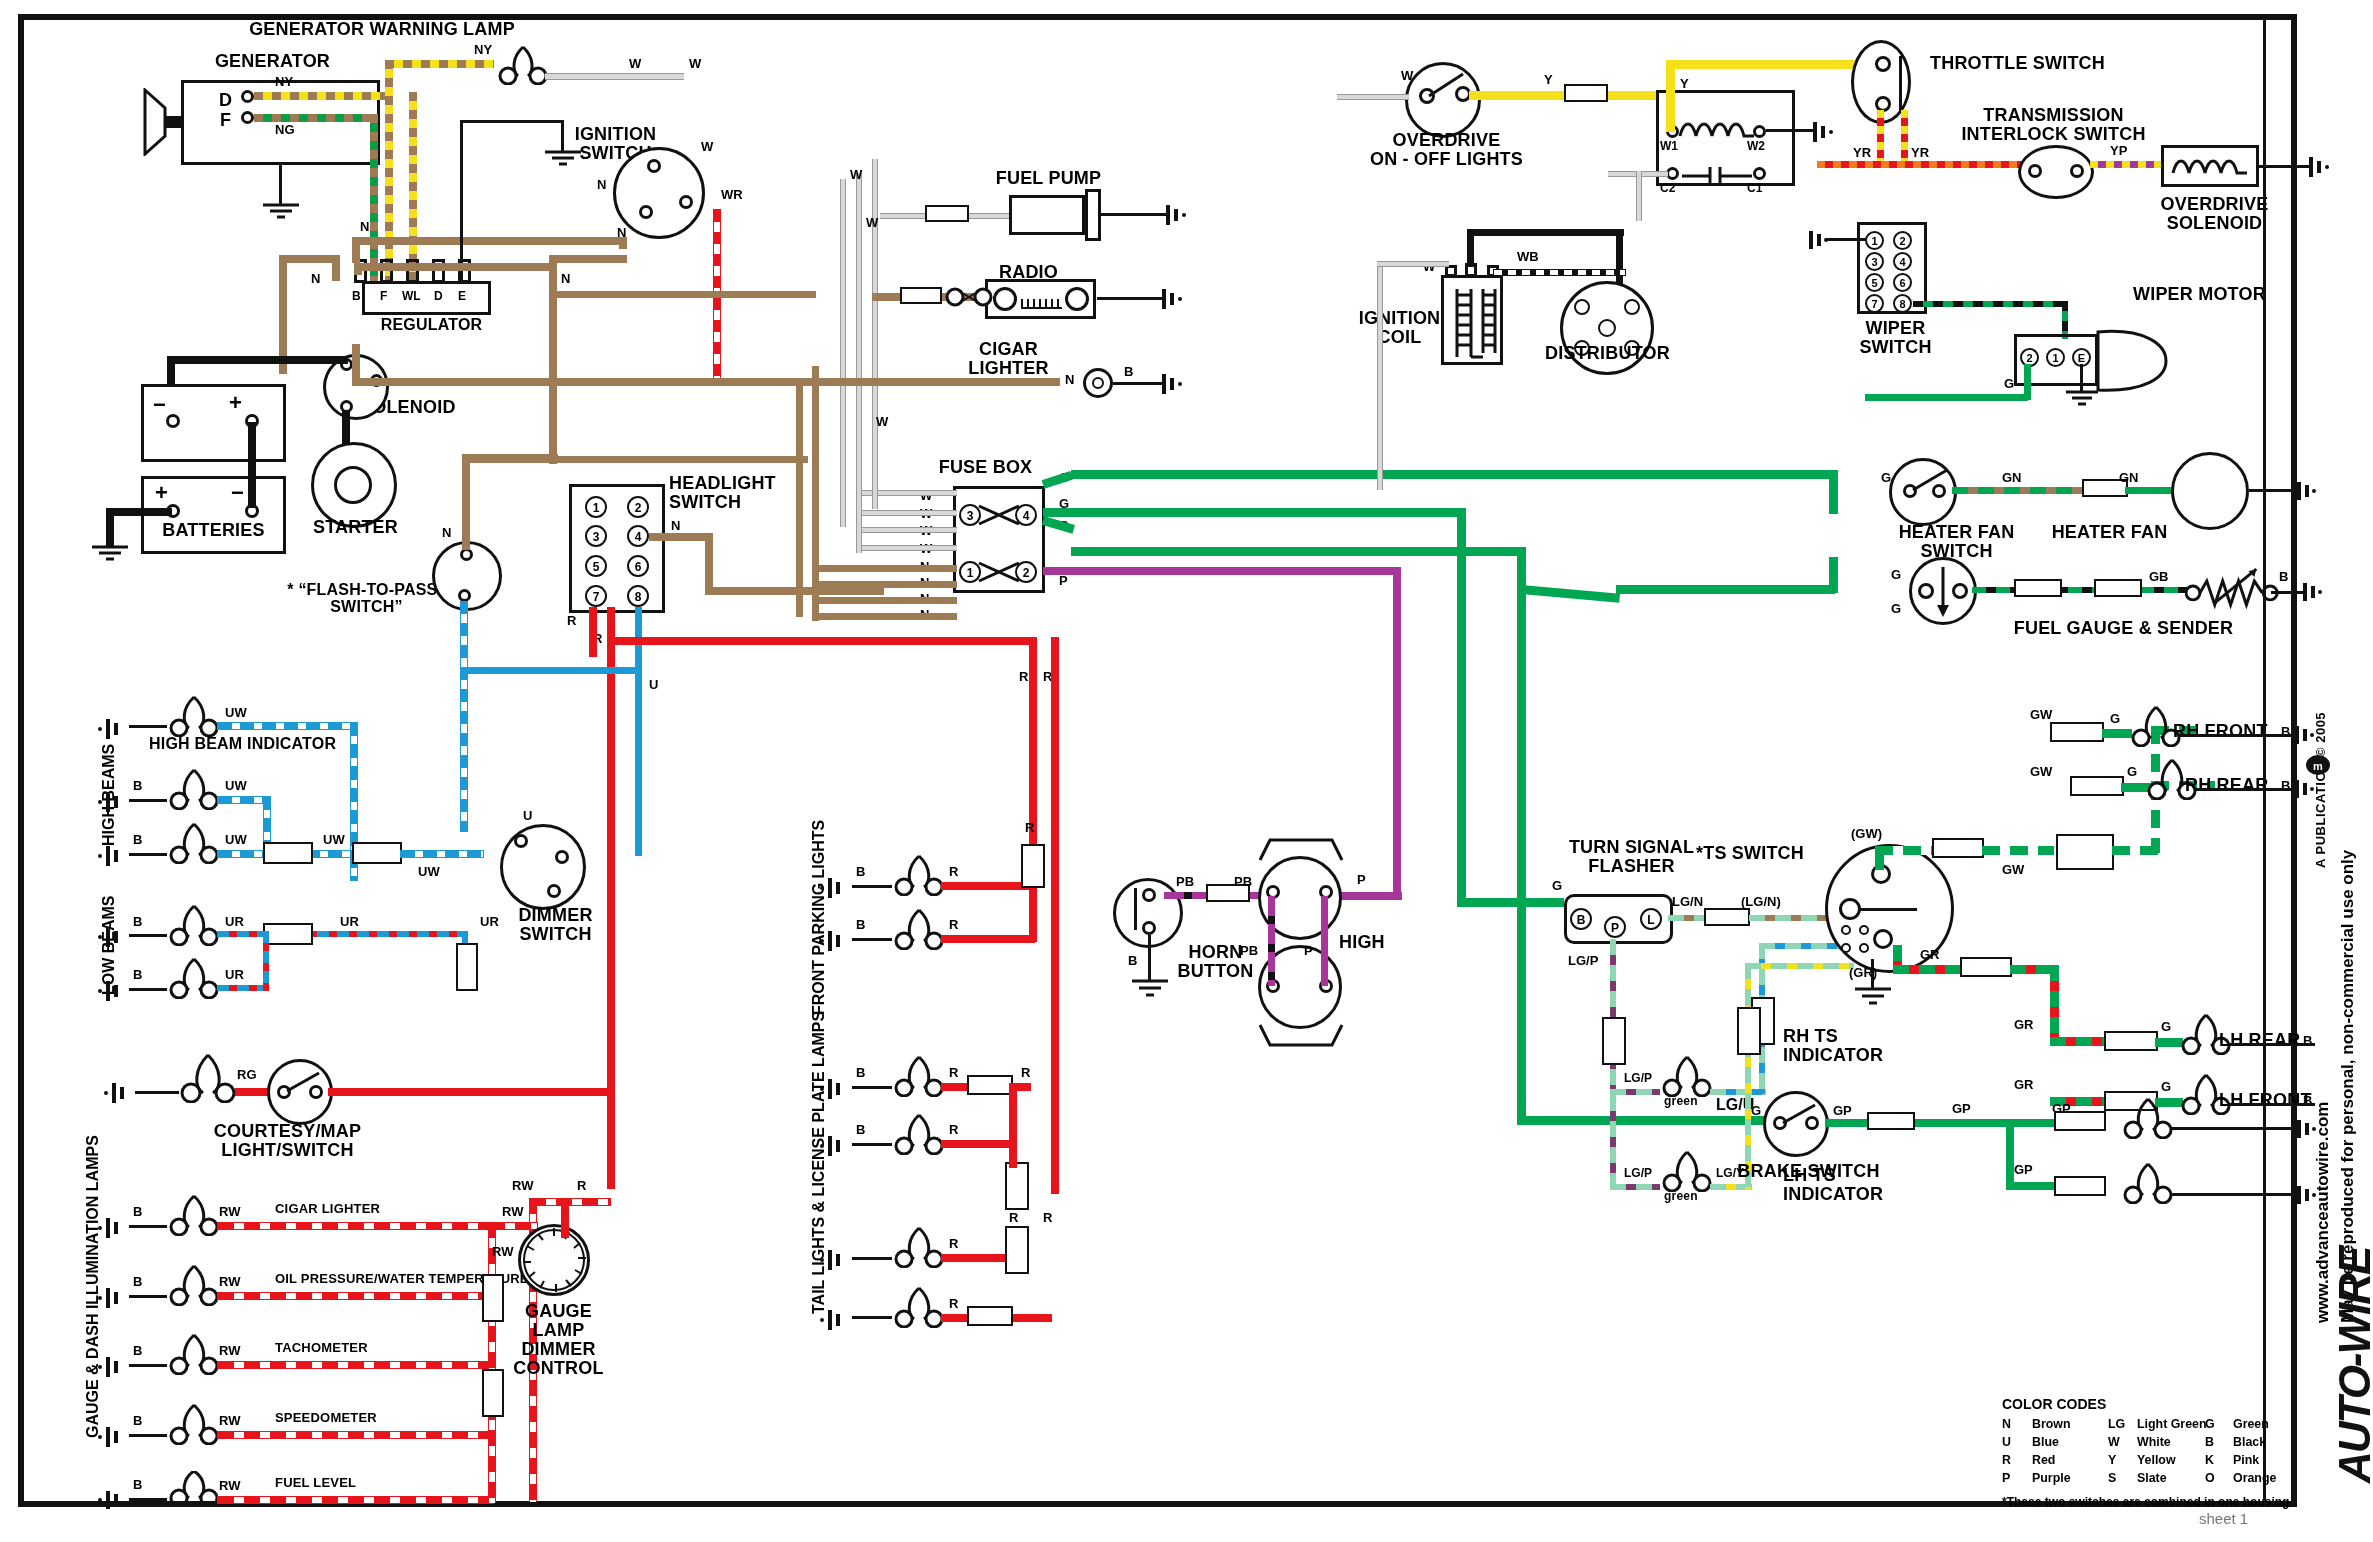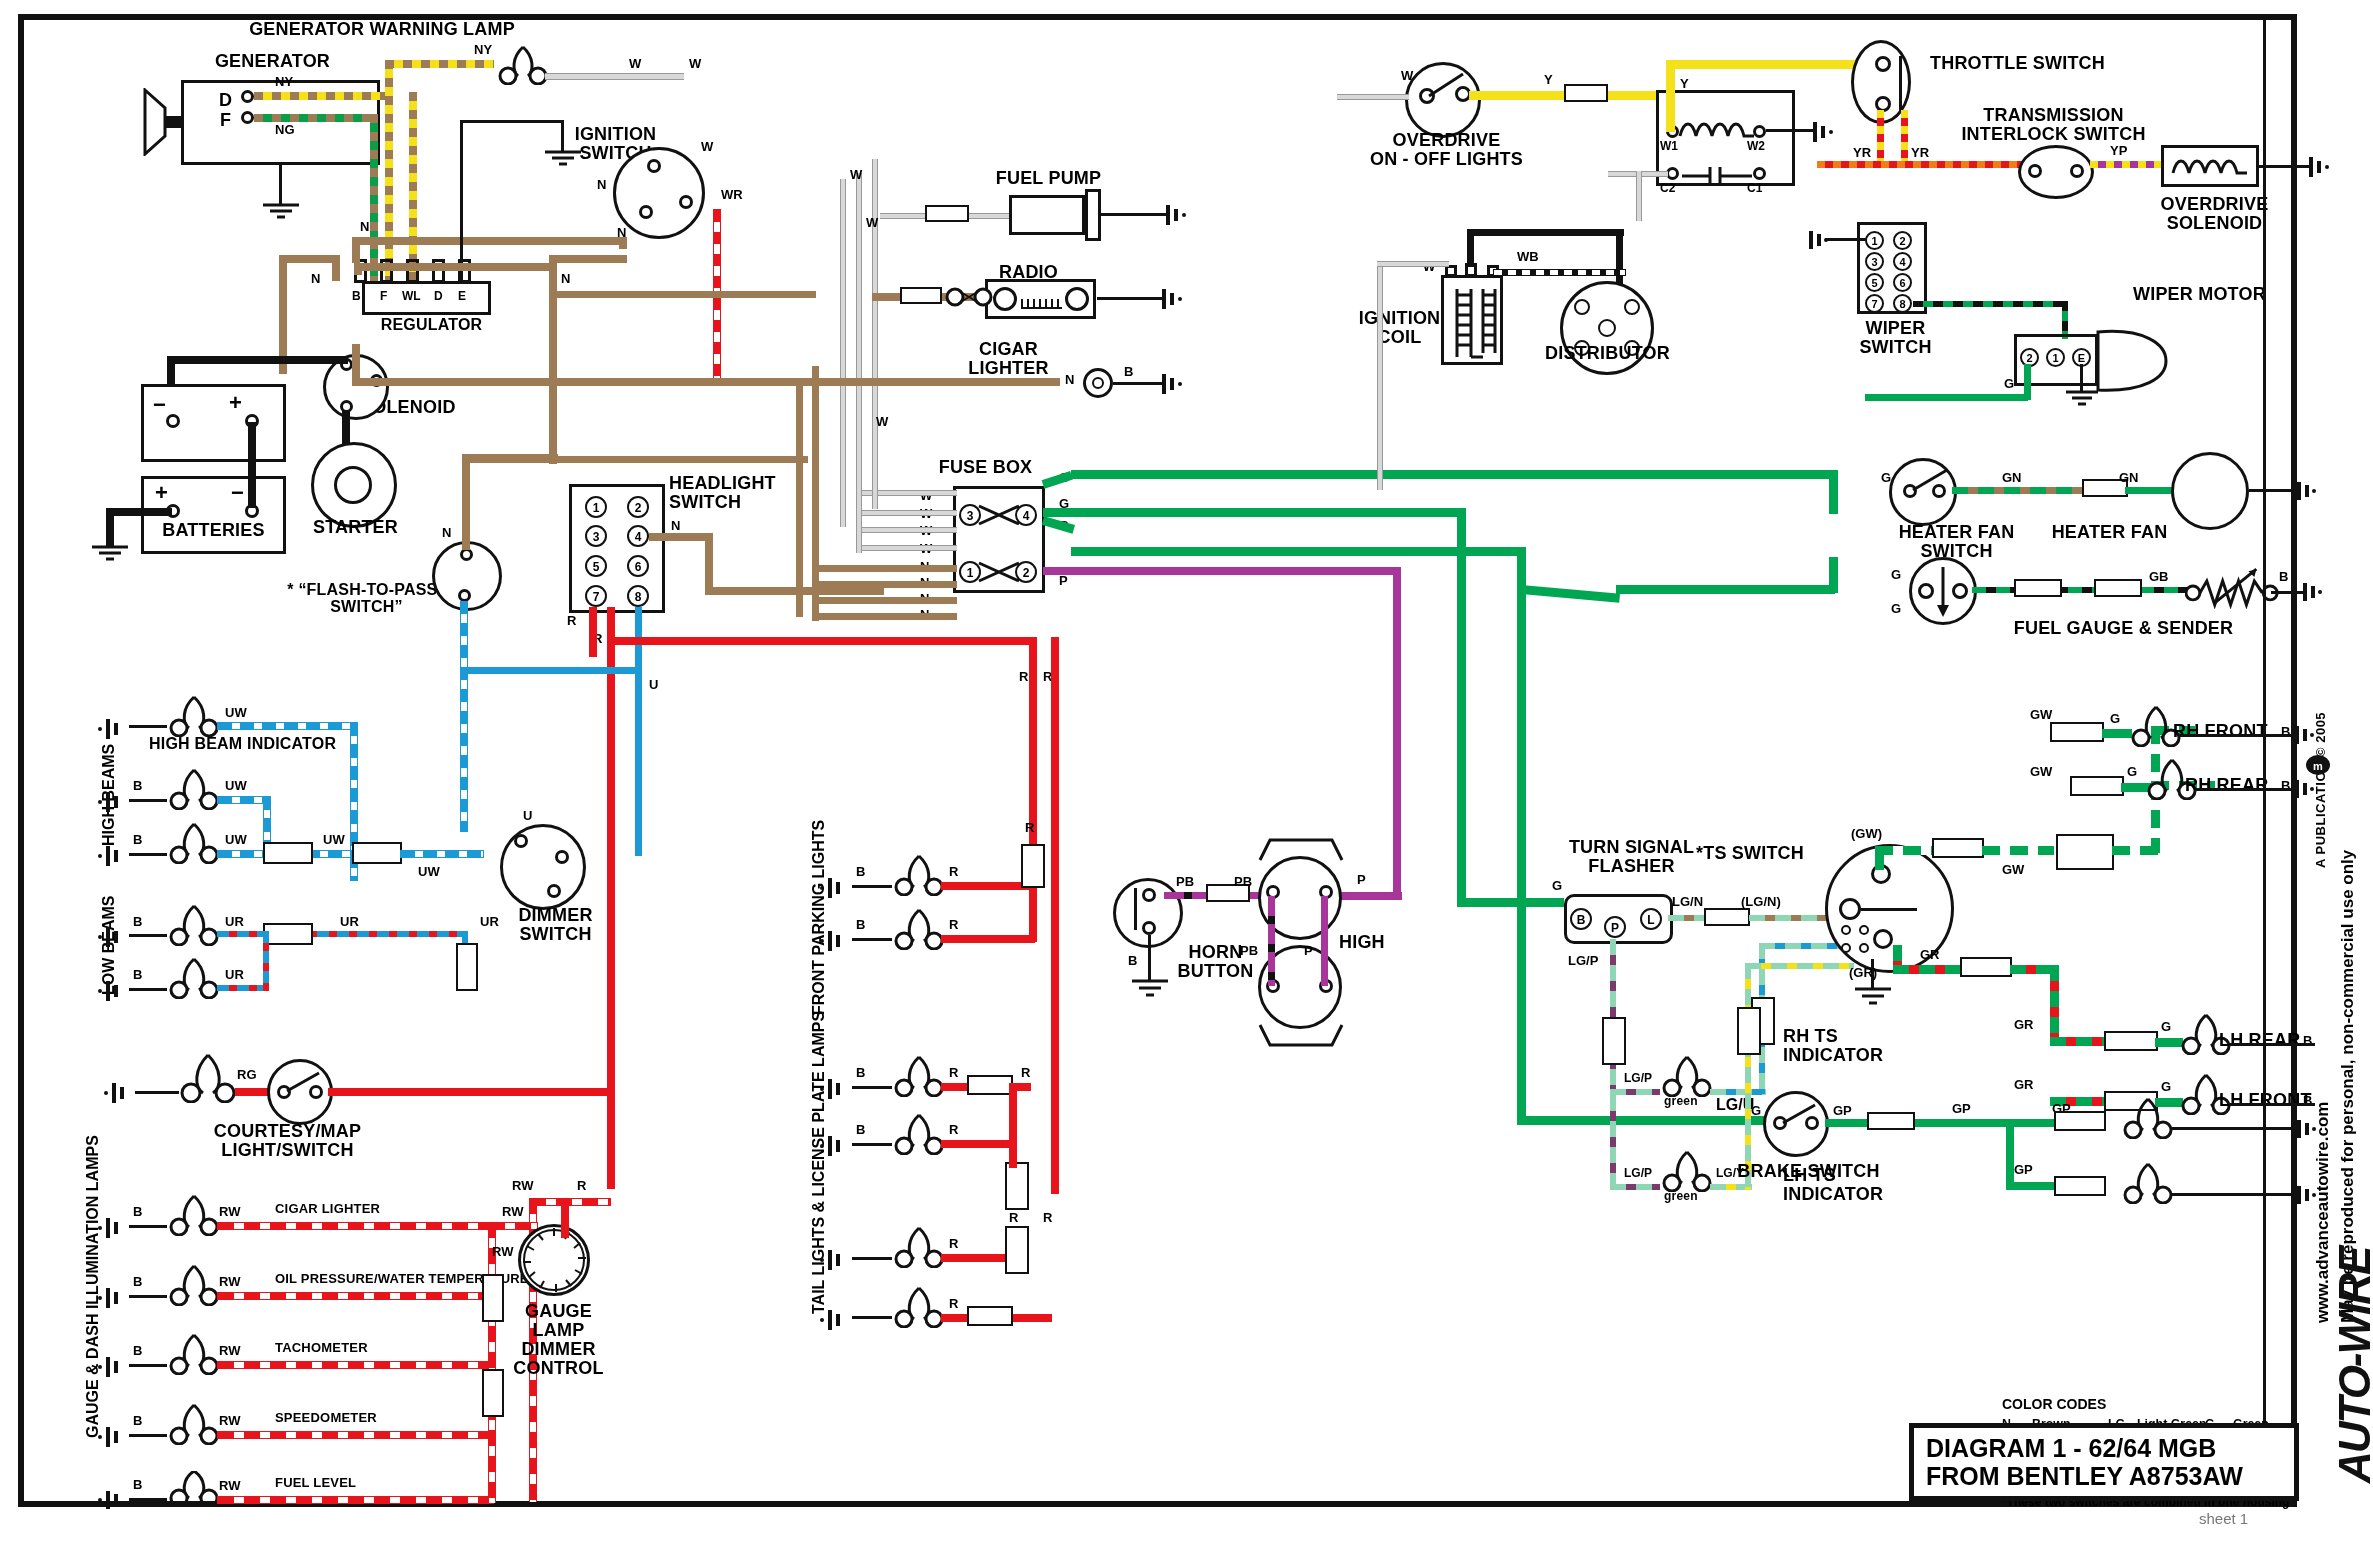--- a/index.html
+++ b/index.html
@@ -1310,21 +1310,17 @@
     <div class="cc" style="left:2209px;top:1397px;">Green</div>
     <div class="cc" style="left:2181px;top:1415px;">B</div>
     <div class="cc" style="left:2209px;top:1415px;">Black</div>
     <div class="cc" style="left:2181px;top:1433px;">K</div>
     <div class="cc" style="left:2209px;top:1433px;">Pink</div>
     <div class="cc" style="left:2181px;top:1451px;">O</div>
     <div class="cc" style="left:2209px;top:1451px;">Orange</div>
 
     <div class="cc" style="left:1978px;top:1475px;font-size:12px;">*These two switches are combined in one housing</div>
 
-    <div class="title-box" style="left:1885px;top:1403px;width:390px;height:78px;">
-      <div>DIAGRAM 1 - 62/64 MGB</div>
-      <div>FROM BENTLEY A8753AW</div>
-    </div>
   </div>
 
   <div class="sheet" style="left:2199px;top:1510px;">sheet 1</div>
 </div>
 
 
 </body></html>

